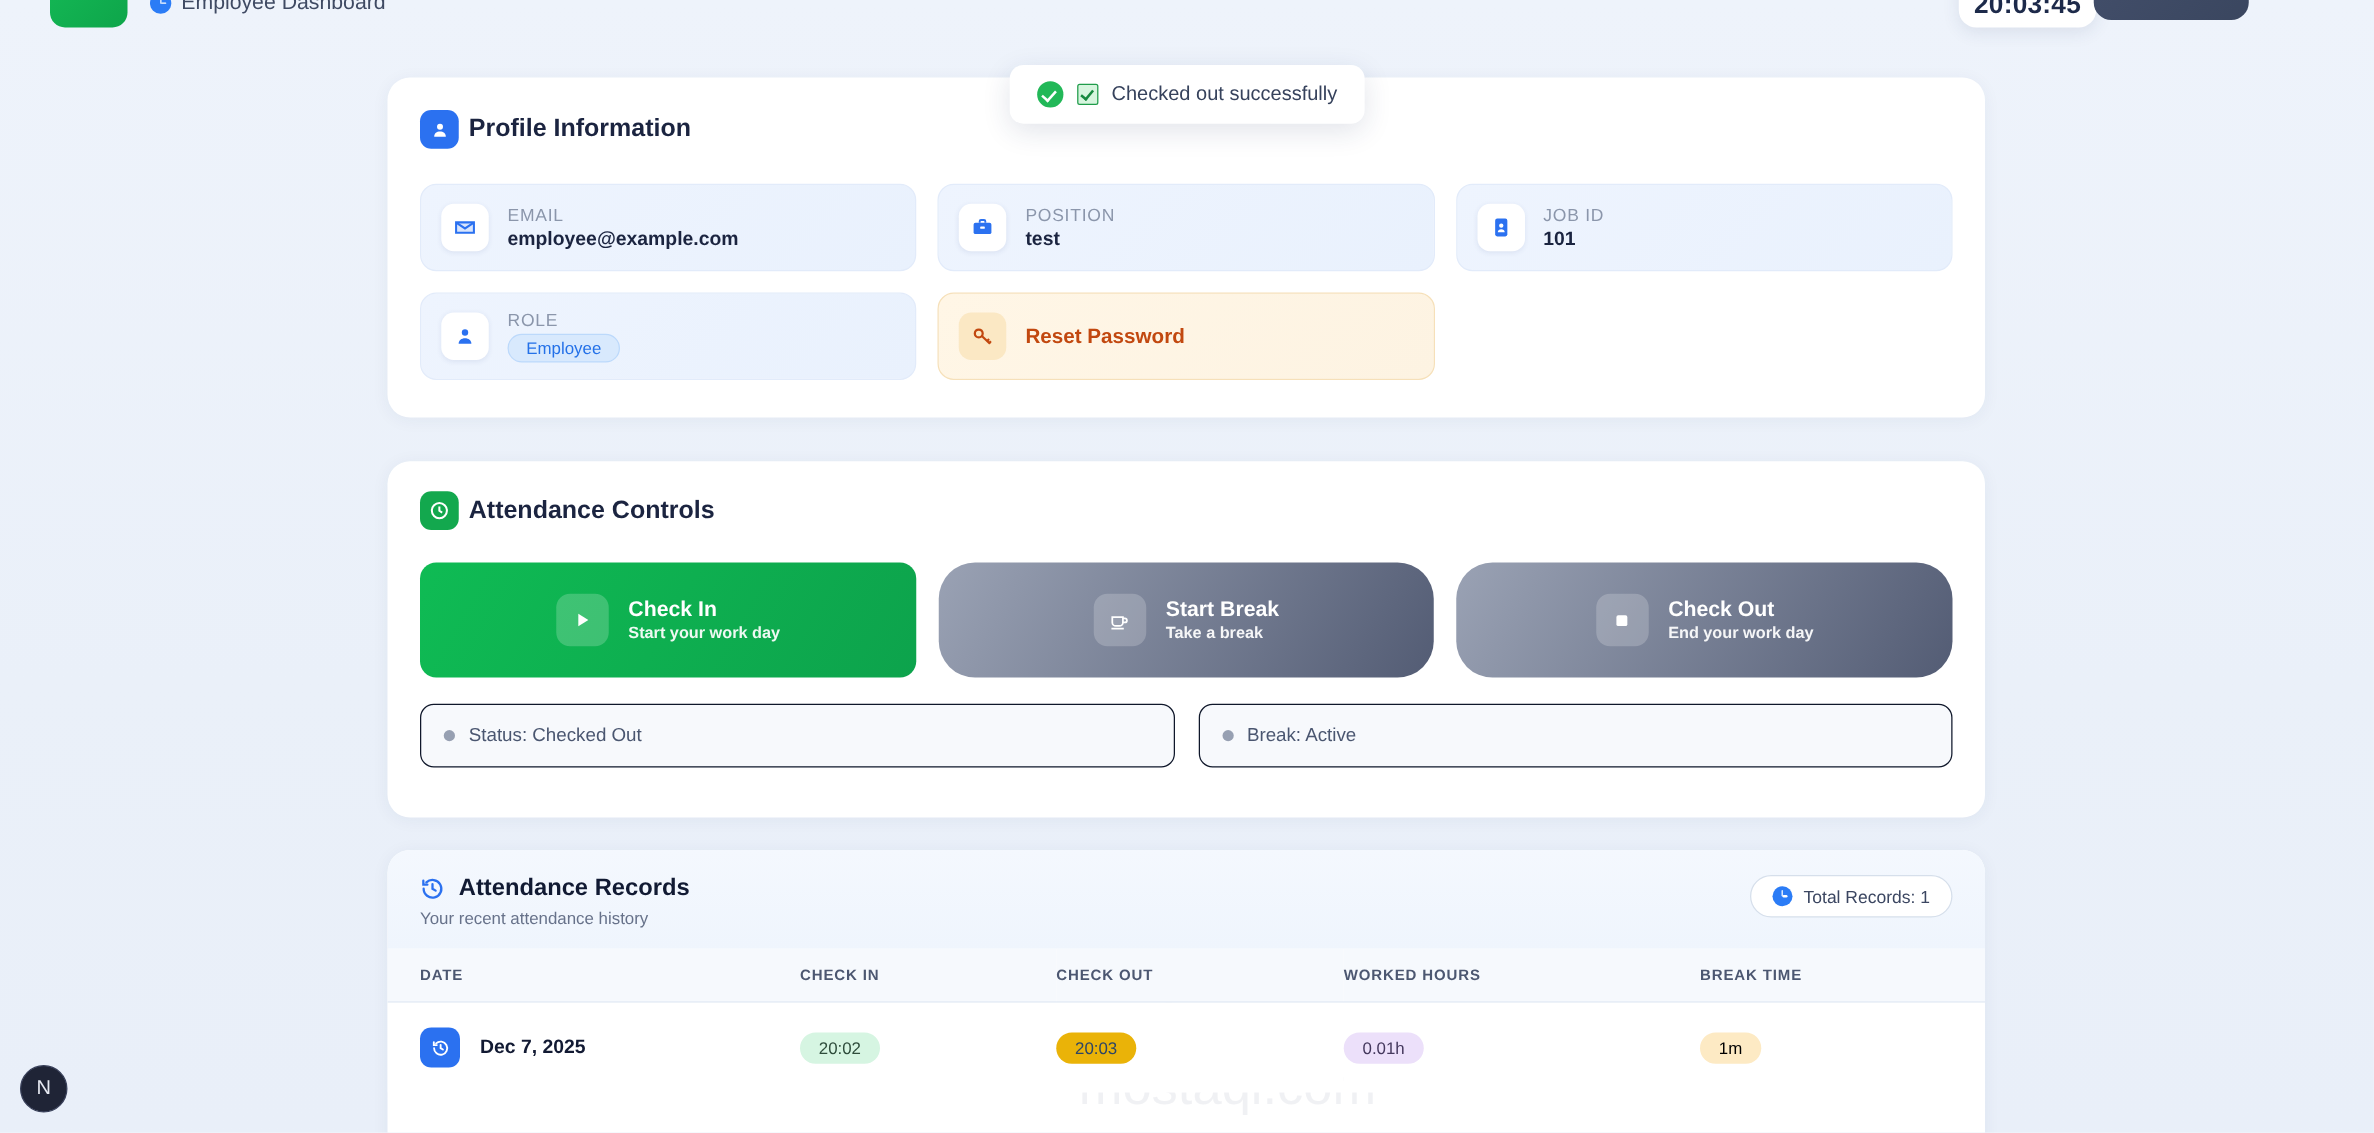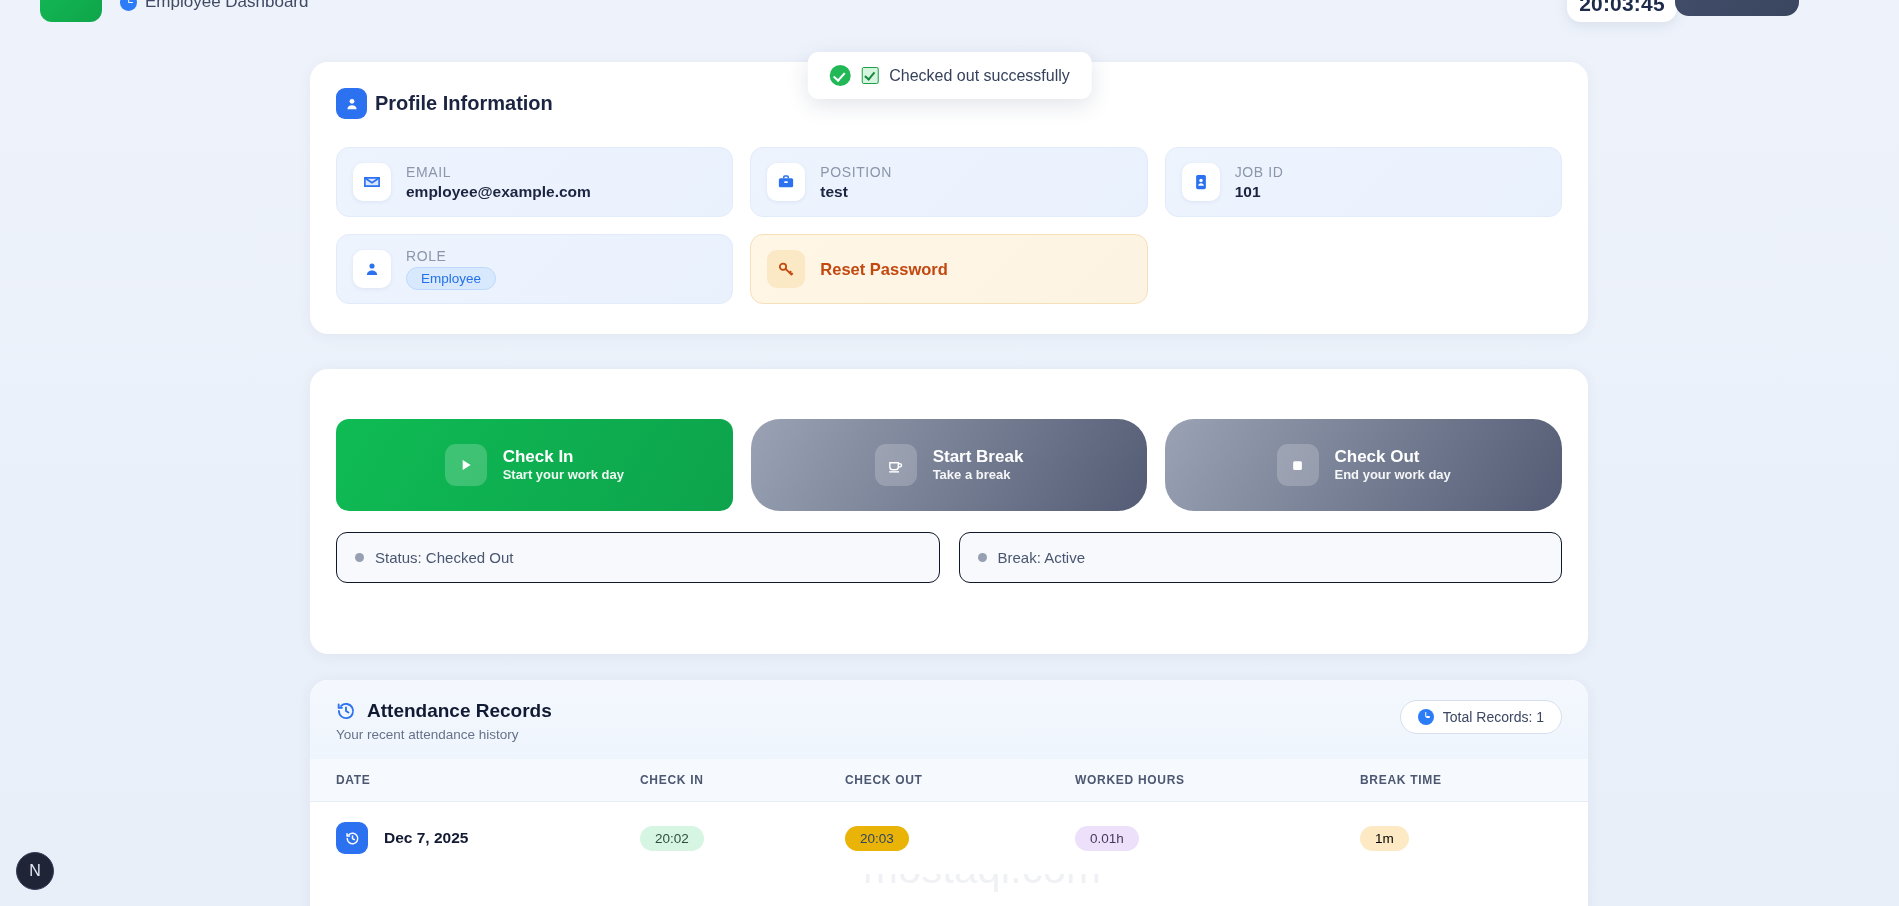--- a/index.html
+++ b/index.html
@@ -539,20 +539,29 @@
               <path d="M17 17l2-2M19.2 19.2l1.8-1.8" stroke="#c2480f" stroke-width="2.4" fill="none"></path>
             </svg>
         </span>
         <span class="reset-label">Reset Password</span>
       </div>
 
     </div>
   </div>
 
   <div class="card" id="controls-card">
+    <div class="card-head">
+      <span class="sq-icon green">
+        <svg width="17" height="17" viewBox="0 0 24 24" fill="none" stroke="#fff" stroke-width="2.3">
+            <circle cx="12" cy="12" r="8.5"></circle>
+            <path d="M12 7.2v5l3.2 2"></path>
+          </svg>
+      </span>
+      <span class="card-title">Attendance Controls</span>
+    </div>
 
     <div class="controls-grid">
 
       <button class="ctl-btn green">
         <span class="ctl-icon-box">
           <svg width="16" height="16" viewBox="0 0 24 24" fill="#fff">
               <path d="M7 4.5l12 7.5-12 7.5z"></path>
             </svg>
         </span>
         <span style="text-align:left">

